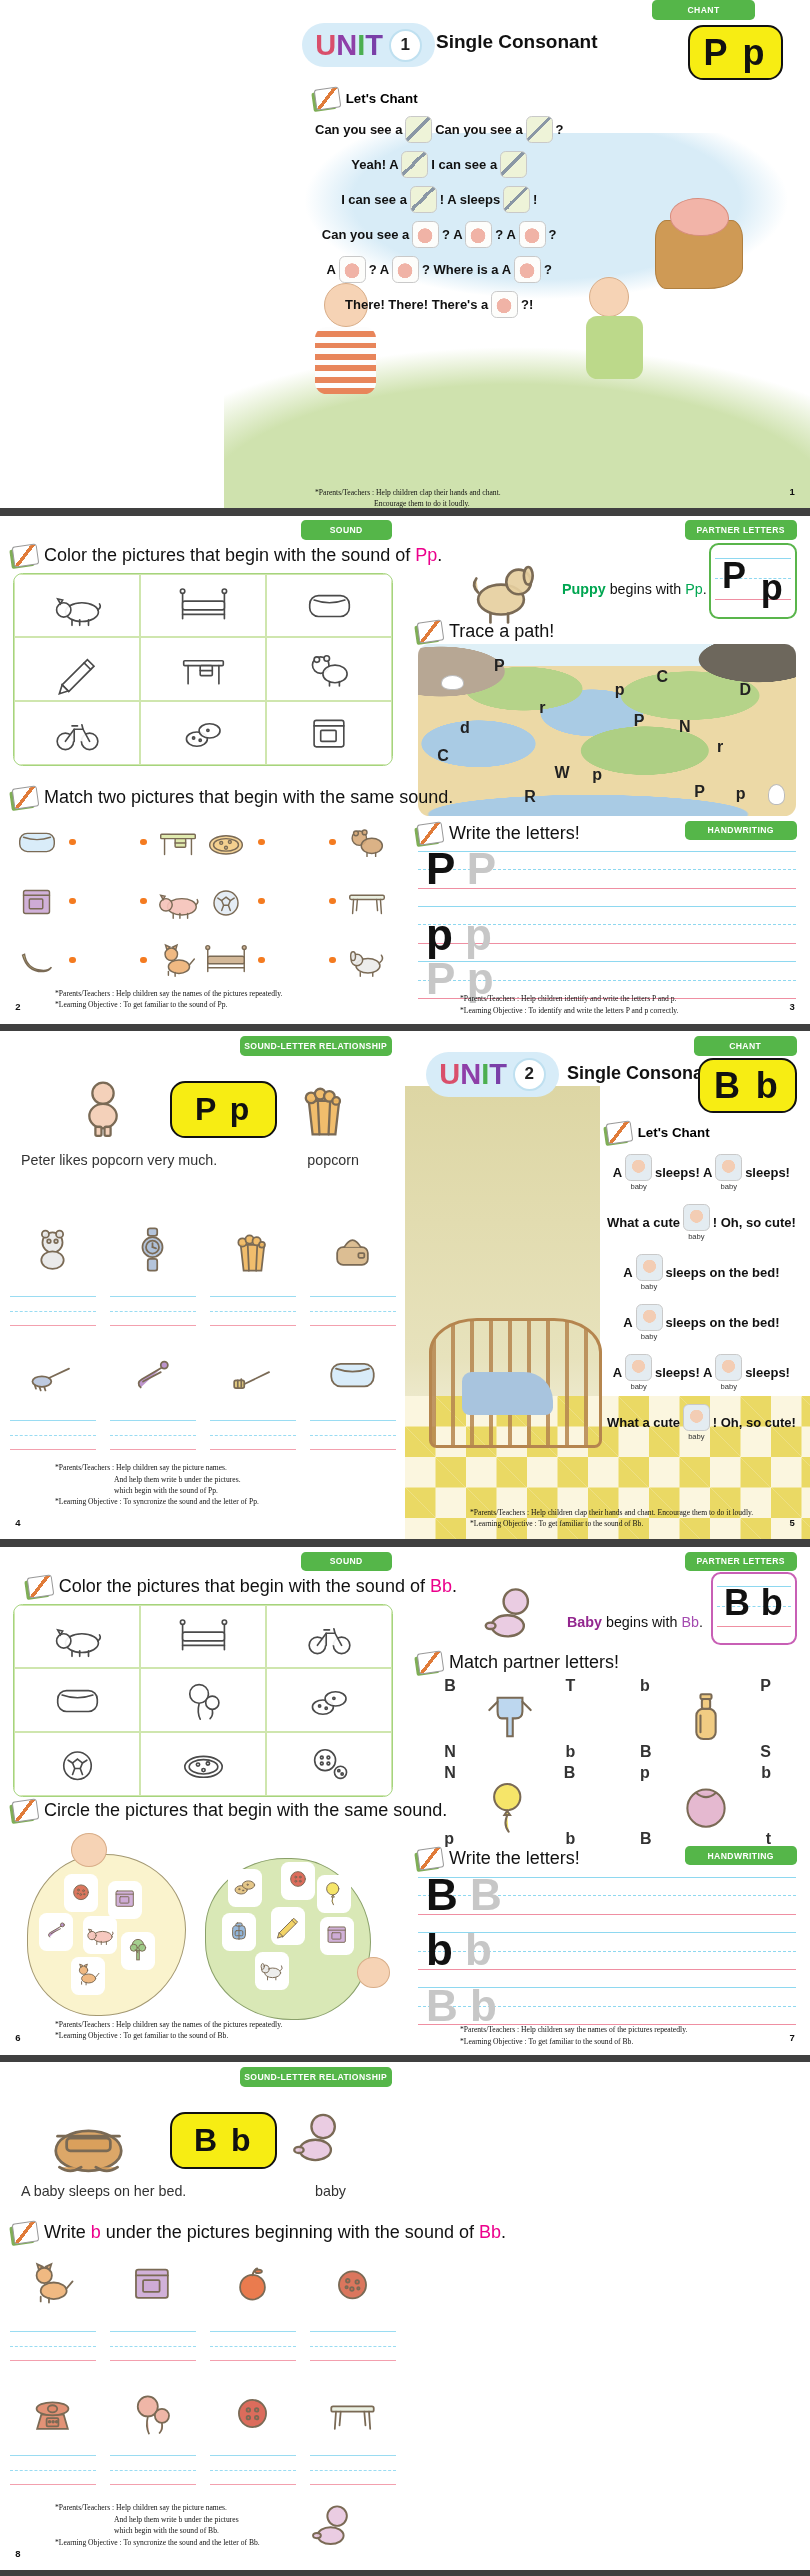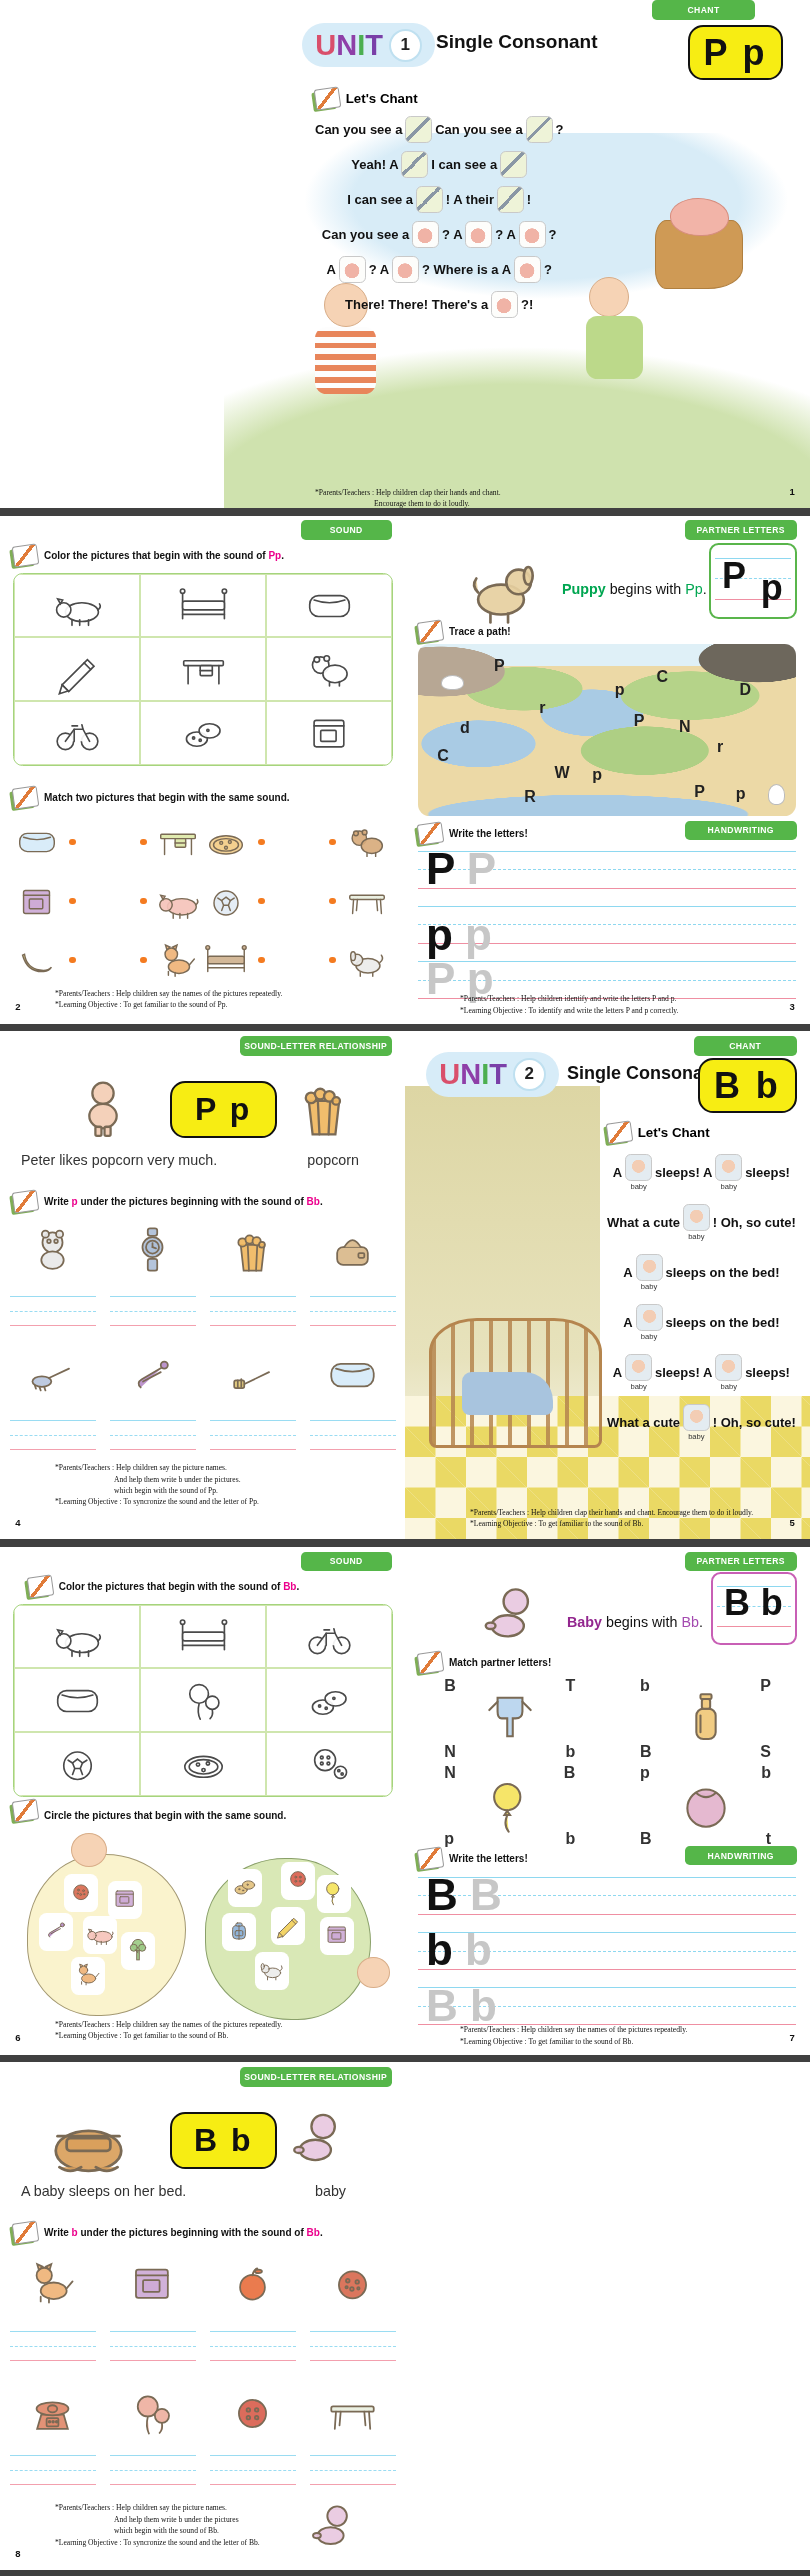--- a/index.html
+++ b/index.html
@@ -5,21 +5,21 @@
   html,body{margin:0;padding:0;background:#000;}
   #canvas{width:810px;height:2576px;background:#404040;position:relative;font-family:"Liberation Sans",sans-serif;}
   .band{position:relative;background:#fff;height:508px;margin-bottom:7.6px;overflow:hidden;}
   .page{position:absolute;top:0;bottom:0;}
   .pl{left:0;width:405px;}
   .pr{left:405px;width:405px;}
   .badge{position:absolute;background:#55b649;color:#fff;font-weight:bold;font-size:8.6px;
          text-align:center;padding:4.8px 0;border-radius:4.8px;letter-spacing:0.4px;z-index:6;}
   .ybox{background:#f7ed13;border:2.9px solid #111;border-radius:15.2px;display:flex;align-items:center;
         justify-content:center;font-weight:bold;color:#111;position:absolute;z-index:6;letter-spacing:.08em;}
-  .h-act{position:absolute;display:flex;align-items:center;gap:5.7px;font-weight:bold;font-size:10px;color:#111;z-index:5;white-space:nowrap;}
+  .h-act{position:absolute;display:flex;align-items:center;gap:5.7px;font-weight:normal;font-size:18px;color:#111;z-index:5;white-space:nowrap;}
   .ai{width:23px;height:19px;background:
       linear-gradient(135deg,transparent 42%,#e07b39 42%,#e07b39 54%,transparent 54%),#fff;
       border:1.4px solid #999;border-radius:2.9px;transform:rotate(-8deg);flex:0 0 auto;
       box-shadow:-3.8px 1.9px 0 -1px #7fae56;}
   .hl-pink{color:#ec008c;}
   .grid9{position:absolute;display:grid;grid-template-columns:repeat(3,1fr);border:1.4px solid #a5d47e;
          border-radius:9.5px;overflow:hidden;background:#fff;z-index:4;}
   .cell{border:0.8px solid #cfe6ae;display:flex;align-items:center;justify-content:center;}
   .pic{display:inline-flex;align-items:center;justify-content:center;}
   .mrow{display:flex;align-items:center;}
@@ -154,21 +154,21 @@
             <span> I can see a </span>
             <span class="tilewrap">
               <span class="tile t-pen"></span>
             </span>
           </div>
           <div class="chant-line">
             <span>I can see a </span>
             <span class="tilewrap">
               <span class="tile t-pen"></span>
             </span>
-            <span>! A their </span>
+            <span>! A sleeps </span>
             <span class="tilewrap">
               <span class="tile t-pen"></span>
             </span>
             <span>!</span>
           </div>
           <div class="chant-line">
             <span>Can you see a </span>
             <span class="tilewrap">
               <span class="tile t-pig"></span>
             </span>
@@ -583,24 +583,20 @@
               <circle cx="33" cy="38" r="7" stroke="#7a6a55" stroke-width="3" stroke-linecap="round" fill="#f0b75f" fill-opacity="0.92"></circle>
               <circle cx="45" cy="33" r="7" stroke="#7a6a55" stroke-width="3" stroke-linecap="round" fill="#f0b75f" fill-opacity="0.92"></circle>
               <circle cx="57" cy="36" r="7" stroke="#7a6a55" stroke-width="3" stroke-linecap="round" fill="#f0b75f" fill-opacity="0.92"></circle>
               <circle cx="66" cy="42" r="5" stroke="#7a6a55" stroke-width="3" stroke-linecap="round" fill="#f0b75f" fill-opacity="0.92"></circle>
               <line x1="42" y1="44" x2="44" y2="86" stroke="#7a6a55" stroke-width="3" stroke-linecap="round" fill="none" fill-opacity="0"></line>
               <line x1="58" y1="44" x2="56" y2="86" stroke="#7a6a55" stroke-width="3" stroke-linecap="round" fill="none" fill-opacity="0"></line>
             </svg>
           </span></div>
       <div class="cap" style="left:21px;top:121px;">Peter likes popcorn very much.</div>
       <div class="cap" style="right:46px;top:121px;">popcorn</div>
-      <div class="h-act" style="left:13.3px;top:160px;">
-        <span class="ai"></span>
-        <span><span>Write </span><span class="hl-pink">p</span><span> under the pictures beginning with the sound of </span><span class="hl-pink">Bb</span><span>.</span></span>
-      </div>
       <div id="wg4">
           <div class="wrow" style="top: 189px;">
             <span class="wcol">
               <span class="pic">
                 <svg viewBox="0 0 100 100" width="59" height="59">
                   <circle cx="50" cy="38" r="17" stroke="#7a6a55" stroke-width="3" stroke-linecap="round" fill="#e8e8e8" fill-opacity="0.92"></circle>
                   <circle cx="38" cy="24" r="6" stroke="#7a6a55" stroke-width="3" stroke-linecap="round" fill="#e8e8e8" fill-opacity="0.92"></circle>
                   <circle cx="62" cy="24" r="6" stroke="#7a6a55" stroke-width="3" stroke-linecap="round" fill="#e8e8e8" fill-opacity="0.92"></circle>
                   <ellipse cx="50" cy="68" rx="19" ry="15" stroke="#7a6a55" stroke-width="3" stroke-linecap="round" fill="#e8e8e8" fill-opacity="0.92"></ellipse>
                   <circle cx="44" cy="36" r="3" stroke="#7a6a55" stroke-width="3" stroke-linecap="round" fill="#e8e8e8" fill-opacity="0.92"></circle>

